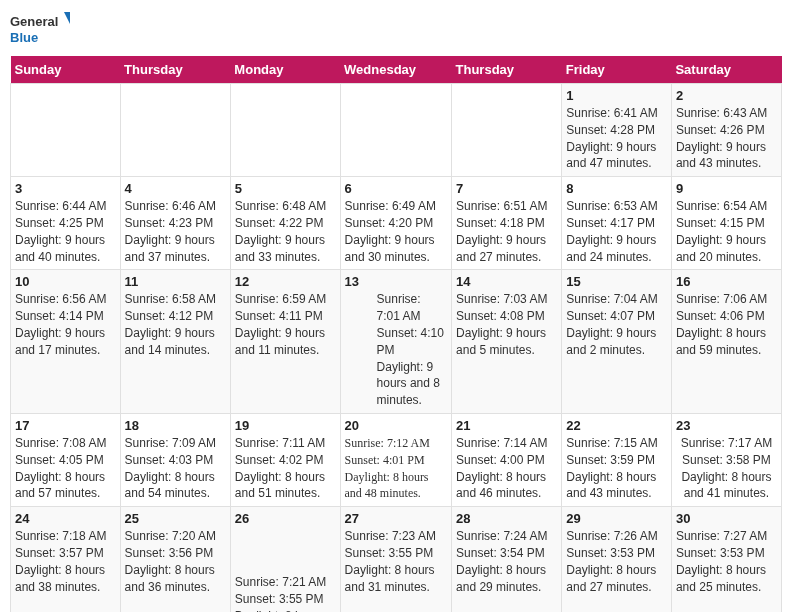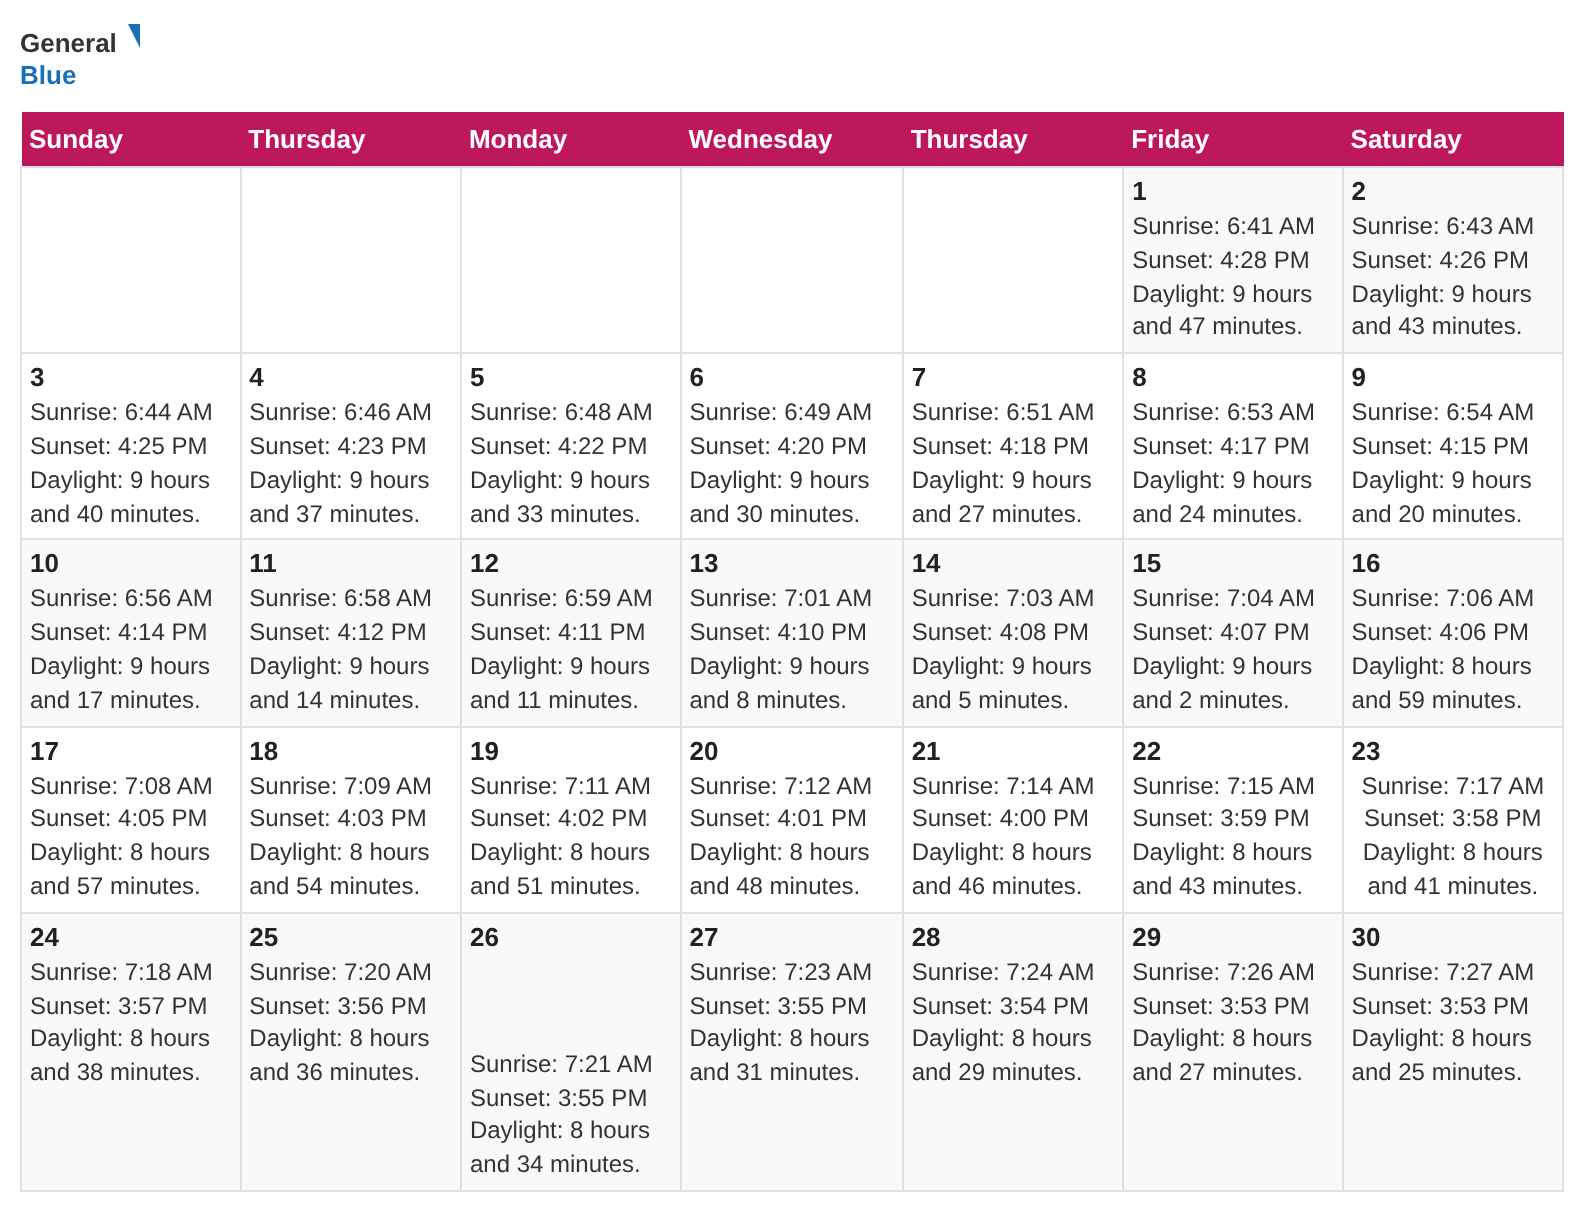--- a/index.html
+++ b/index.html
@@ -187,21 +187,21 @@
 Daylight: 9 hours and 14 minutes.</div>
         </td>
         <td>
           <span class="day-num">12</span>
           <div class="day-info" style="white-space: pre-line;">Sunrise: 6:59 AM
 Sunset: 4:11 PM
 Daylight: 9 hours and 11 minutes.</div>
         </td>
         <td>
           <span class="day-num">13</span>
-          <div class="day-info" style="white-space: pre-line;">Sunrise: 7:01 AM
+          <div class="day-info" style="white-space: pre-line; margin-left: 32px;">Sunrise: 7:01 AM
 Sunset: 4:10 PM
 Daylight: 9 hours and 8 minutes.</div>
         </td>
         <td>
           <span class="day-num">14</span>
           <div class="day-info" style="white-space: pre-line;">Sunrise: 7:03 AM
 Sunset: 4:08 PM
 Daylight: 9 hours and 5 minutes.</div>
         </td>
         <td>
@@ -231,21 +231,21 @@
 Daylight: 8 hours and 54 minutes.</div>
         </td>
         <td>
           <span class="day-num">19</span>
           <div class="day-info" style="white-space: pre-line;">Sunrise: 7:11 AM
 Sunset: 4:02 PM
 Daylight: 8 hours and 51 minutes.</div>
         </td>
         <td>
           <span class="day-num">20</span>
-          <div class="day-info" style="white-space: pre-line;">Sunrise: 7:12 AM
+          <div class="day-info" style="white-space: pre-line; font-family: Liberation Serif, serif;">Sunrise: 7:12 AM
 Sunset: 4:01 PM
 Daylight: 8 hours and 48 minutes.</div>
         </td>
         <td>
           <span class="day-num">21</span>
           <div class="day-info" style="white-space: pre-line;">Sunrise: 7:14 AM
 Sunset: 4:00 PM
 Daylight: 8 hours and 46 minutes.</div>
         </td>
         <td>

